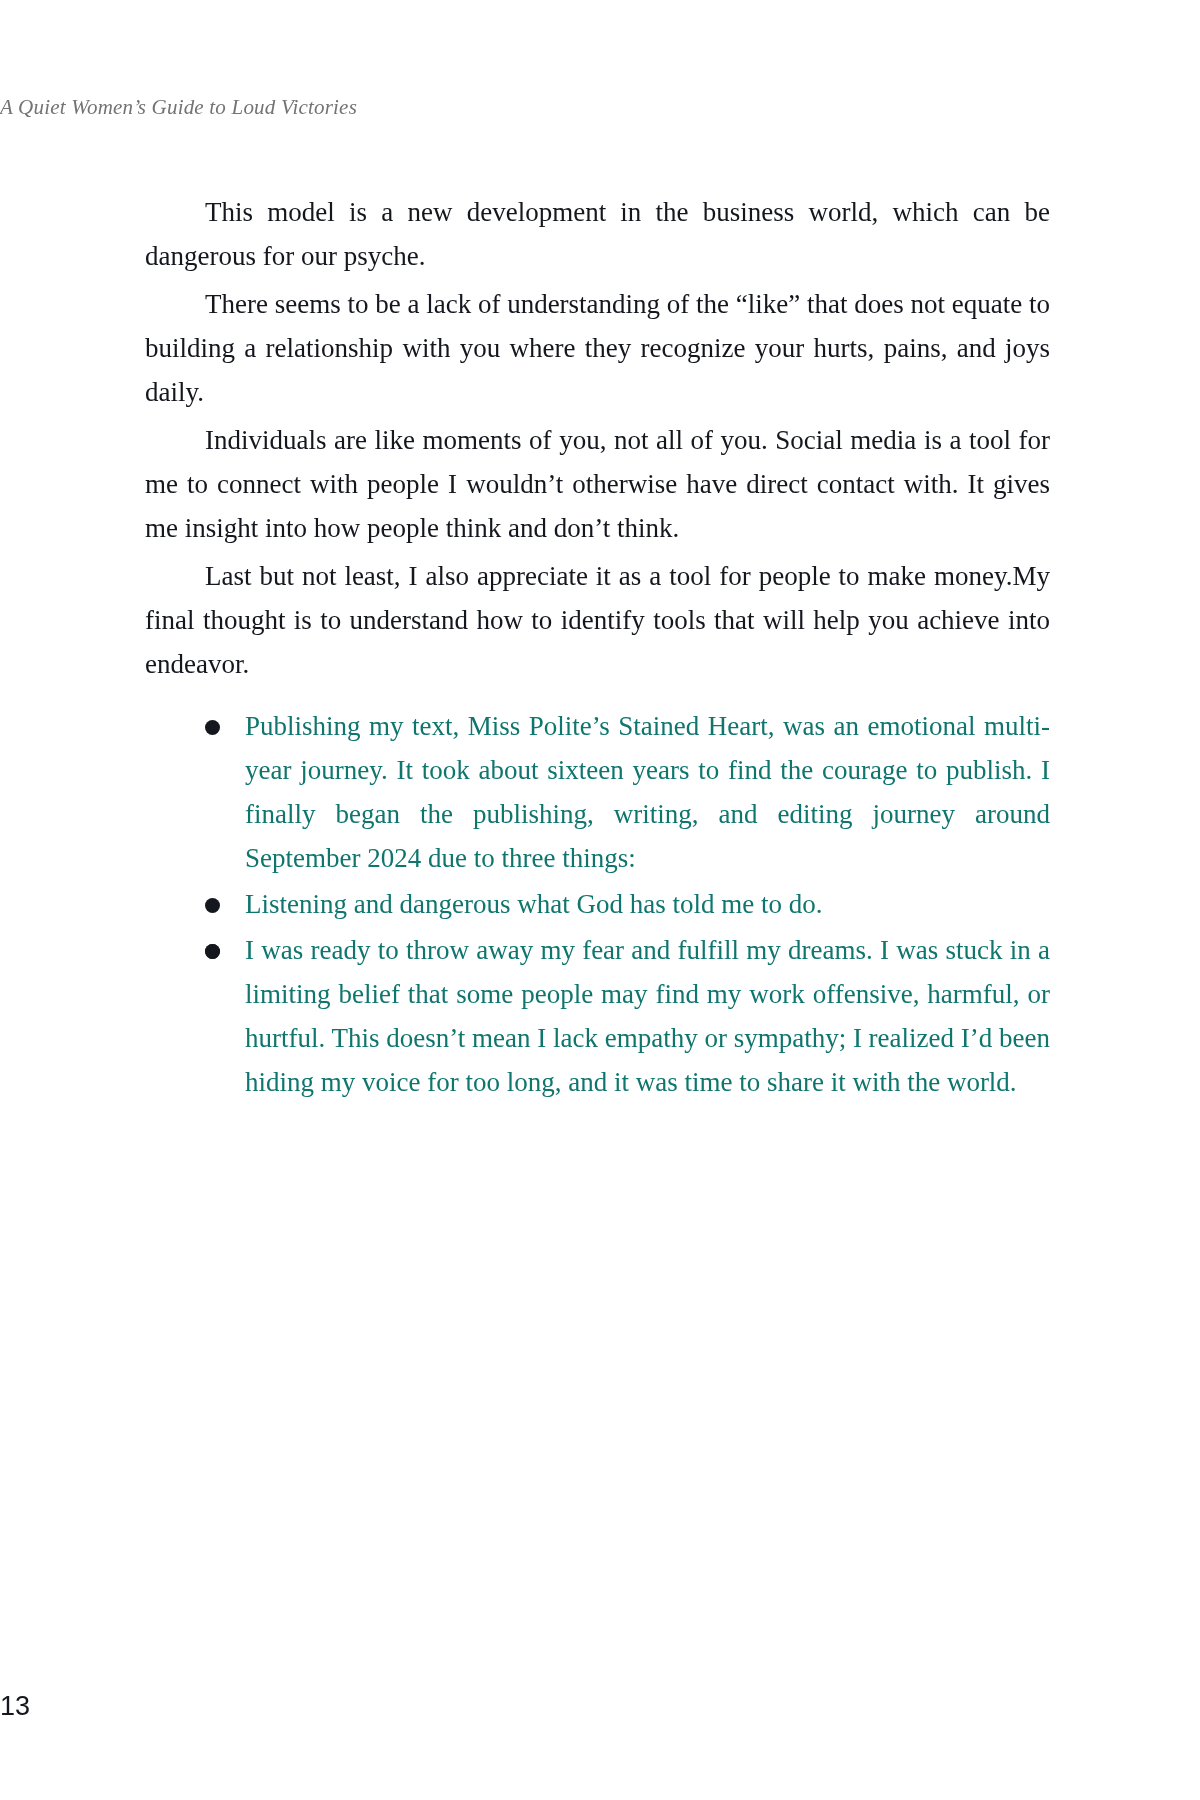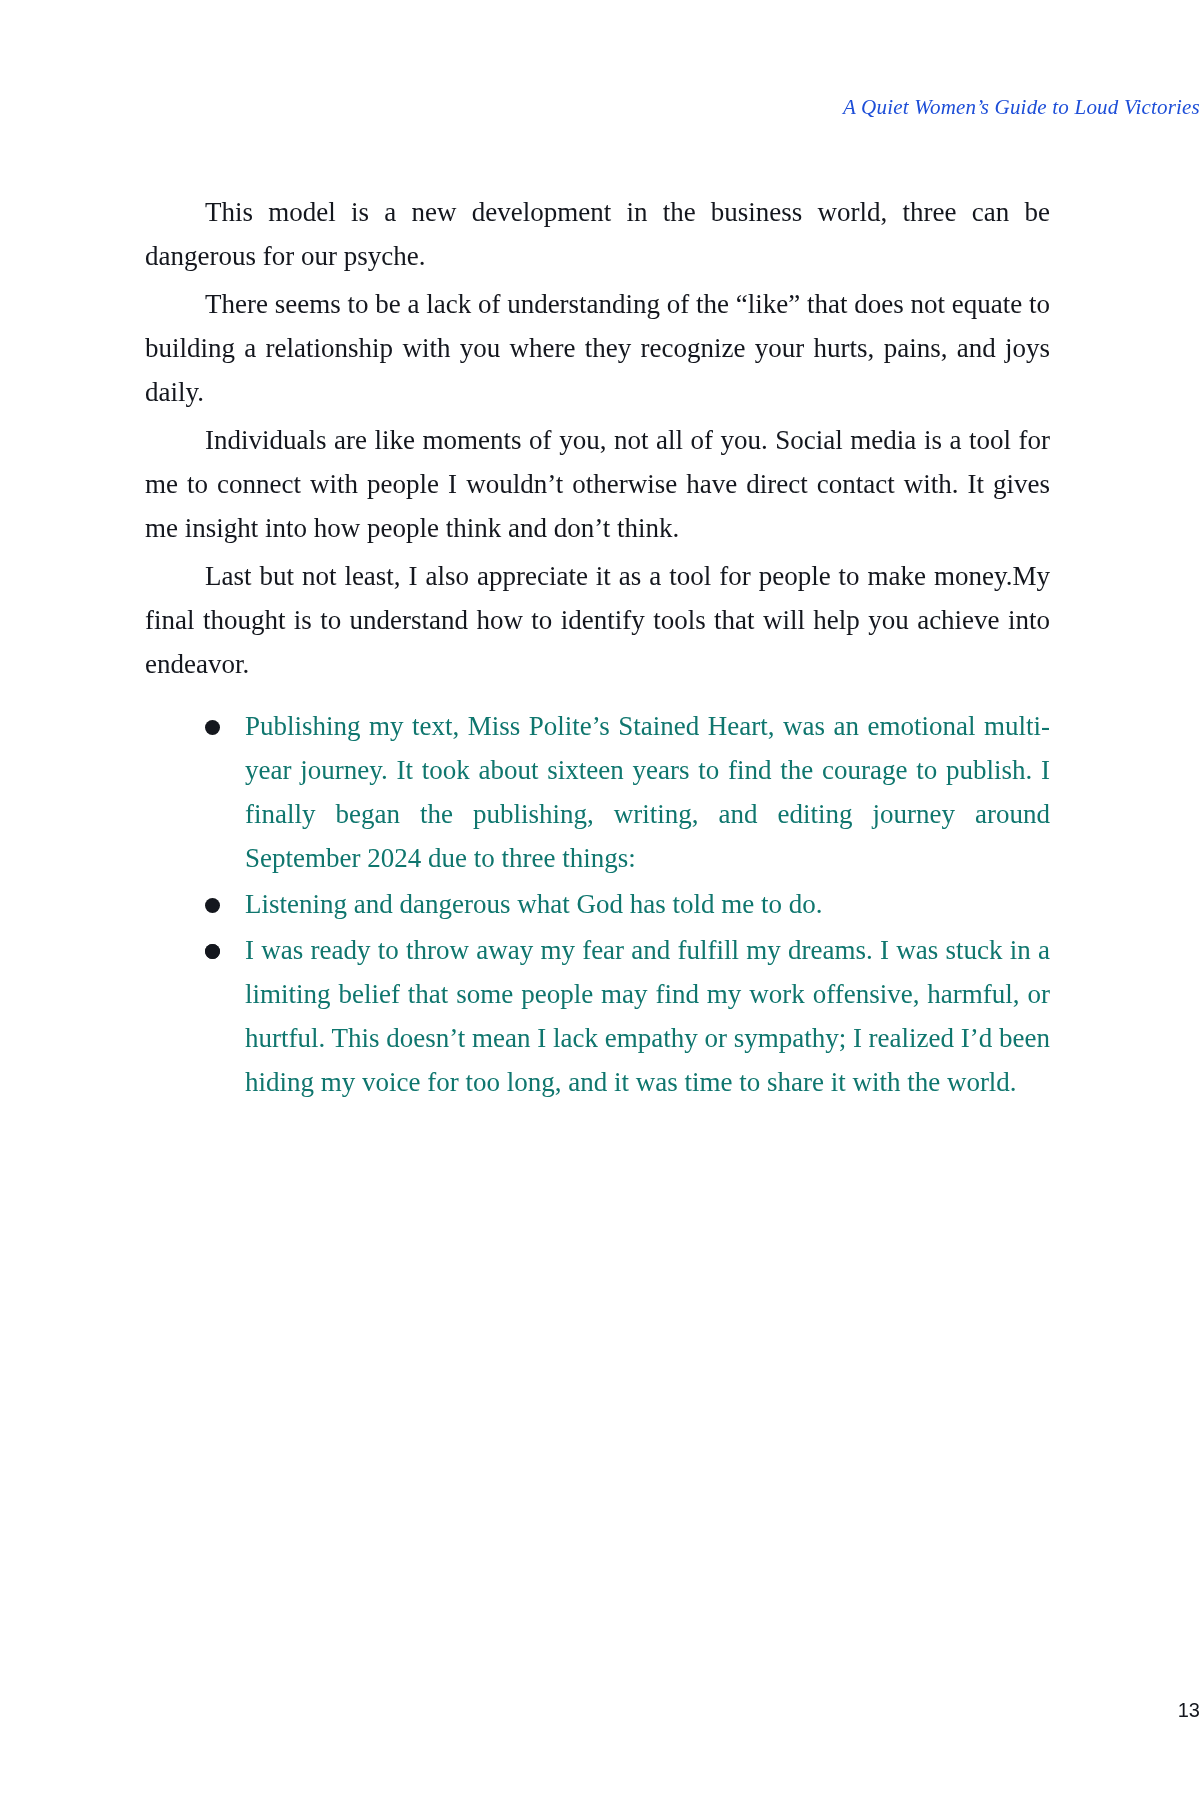--- a/index.html
+++ b/index.html
@@ -19,25 +19,25 @@
     width: 1200px;
     height: 1800px;
     box-sizing: border-box;
     padding: 0;
   }
   .running-head {
     position: absolute;
     top: 95px;
     left: 0;
     right: 0;
-    text-align: right;
+    text-align: left;
     font-style: italic;
     font-size: 21px;
     letter-spacing: 0.2px;
-    color: #1d4ed8;
+    color: #737373;
   }
   .body-block {
     position: absolute;
     top: 190px;
     left: 145px;
     width: 905px;
   }
   p.para {
     margin: 0 0 4px 0;
     text-indent: 60px;
@@ -73,36 +73,36 @@
     display: block;
   }
   ul.bullets li.tight {
     text-align: left;
   }
   .folio {
     position: absolute;
     bottom: 78px;
     left: 0;
     right: 0;
-    text-align: right;
-    font-size: 20px;
+    text-align: left;
+    font-size: 27px;
     font-family: "Liberation Sans", sans-serif;
     color: #14171e;
   }
 </style>
 </head>
 <body>
 
 <div class="page">
 
   <div class="running-head">A Quiet Women’s Guide to Loud Victories</div>
 
   <div class="body-block">
 
-    <p class="para">This model is a new development in the business world, three can be dangerous for our psyche.</p>
+    <p class="para">This model is a new development in the business world, which can be dangerous for our psyche.</p>
     <p class="para">There seems to be a lack of understanding of the “like” that does not equate to building a relationship with you where they recognize your hurts, pains, and joys daily.</p>
     <p class="para">Individuals are like moments of you, not all of you. Social media is a tool for me to connect with people I wouldn’t otherwise have direct contact with. It gives me insight into how people think and don’t think.</p>
     <p class="para">Last but not least, I also appreciate it as a tool for people to make money.My final thought is to understand how to identify tools that will help you achieve into endeavor.</p>
 
     <ul class="bullets">
       <li>
         <span class="dot"></span>
         <span>Publishing my text, Miss Polite’s Stained Heart, was an emotional multi-year journey.  It took about sixteen years to find the courage to publish. I finally began the publishing, writing, and editing journey around September 2024 due to three things:</span>
       </li>
       <li class="tight">

